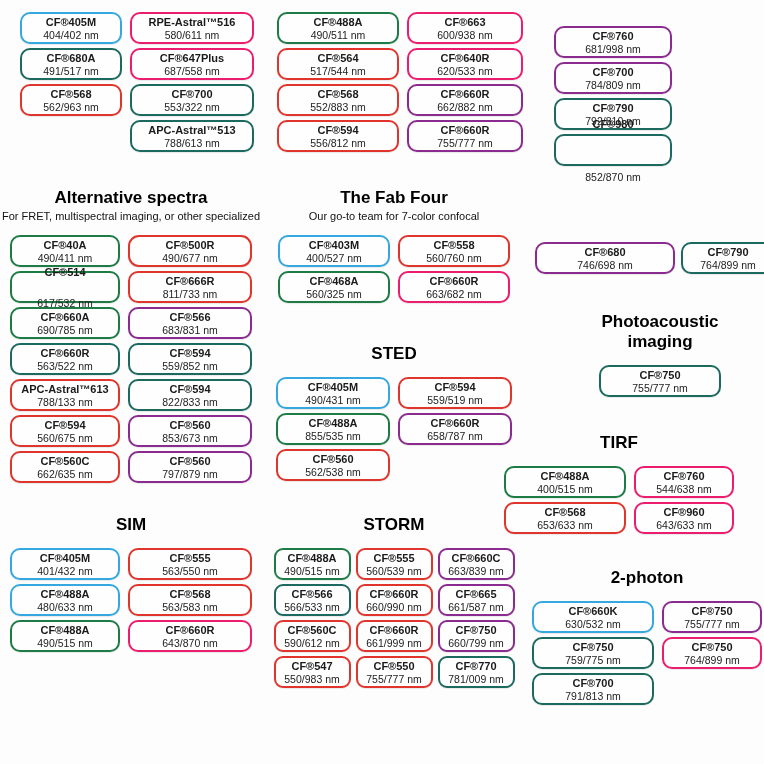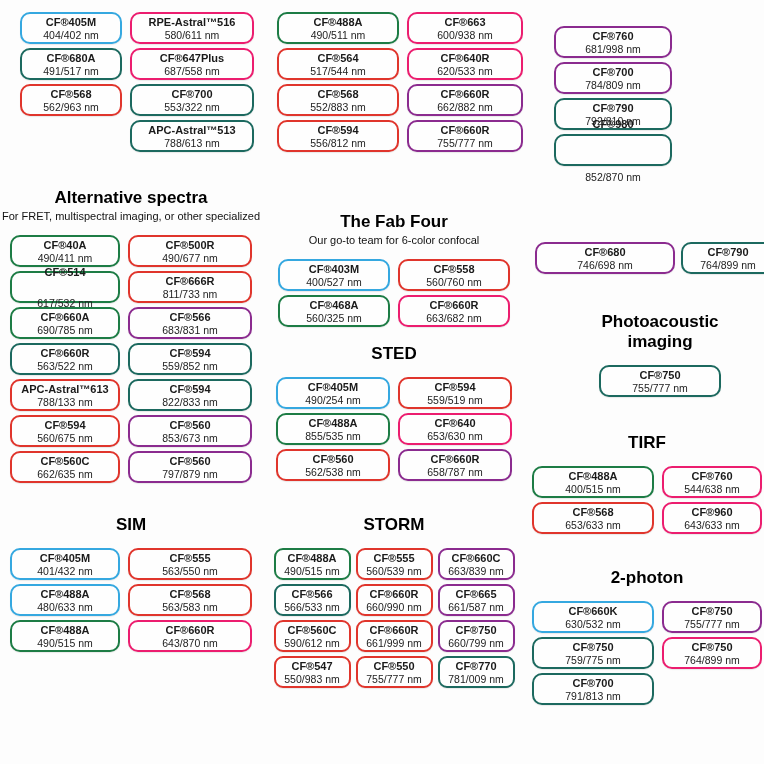--- a/index.html
+++ b/index.html
@@ -36,25 +36,25 @@
   #s-sim .col:nth-child(1){width:110px}#s-sim .col:nth-child(2){width:124px}
   #s-storm .group{gap:5px;}
   #s-storm .col{width:77px}
   #s-storm .pill{border-radius:9px;}
   #s-2p .col:nth-child(1){width:122px}#s-2p .col:nth-child(2){width:100px}
   
   #g-top-left{left:20px;top:12px;}
   #g-top-mid{left:277px;top:12px;}
   #g-top-right{left:554px;top:26px;}
   #s-alt{left:8px;top:188px;width:246px;}
-  #s-fab{left:272px;top:188px;width:244px;margin-top:24px;}
+  #s-fab{left:272px;top:188px;width:244px;}
   #g-pair{left:535px;top:242px;gap:6px;}
   #s-photo{left:580px;top:312px;width:160px;}
   #s-sted{left:272px;top:344px;width:244px;}
-  #s-tirf{left:530px;top:433px;width:234px;}
+  #s-tirf{left:502px;top:433px;width:234px;}
   #s-sim{left:8px;top:515px;width:246px;}
   #s-storm{left:272px;top:515px;width:244px;}
   #s-2p{left:530px;top:568px;width:234px;}
 </style>
 </head>
 <body>
 
 <div class="group abs" id="g-top-left">
     <div class="col">
       <div class="pill" style="border-color: rgb(53, 168, 224);">
@@ -190,21 +190,21 @@
         <div class="pill" style="border-color: rgb(224, 53, 44);">
           <div class="pill-name">CF®594</div>
           <div class="pill-nm">560/675 nm</div>
         </div>
         <div class="pill" style="border-color: rgb(224, 53, 44);">
           <div class="pill-name">CF®560C</div>
           <div class="pill-nm">662/635 nm</div>
         </div>
       </div>
       <div class="col">
-        <div class="pill" style="border-color: rgb(224, 53, 44);">
+        <div class="pill" style="border-color: rgb(224, 53, 44); border-radius: 11px;">
           <div class="pill-name">CF®500R</div>
           <div class="pill-nm">490/677 nm</div>
         </div>
         <div class="pill" style="border-color: rgb(224, 53, 44);">
           <div class="pill-name">CF®666R</div>
           <div class="pill-nm">811/733 nm</div>
         </div>
         <div class="pill" style="border-color: rgb(139, 43, 143);">
           <div class="pill-name">CF®566</div>
           <div class="pill-nm">683/831 nm</div>
@@ -224,21 +224,21 @@
         <div class="pill" style="border-color: rgb(139, 43, 143);">
           <div class="pill-name">CF®560</div>
           <div class="pill-nm">797/879 nm</div>
         </div>
       </div>
     </div>
 </section>
 
 <section class="sec" id="s-fab">
   <h2 class="sec-title">The Fab Four</h2>
-  <p class="sec-sub">Our go-to team for 6-color confocal</p>
+  <p class="sec-sub">Our go-to team for 7-color confocal</p>
   <div class="group">
       <div class="col">
         <div class="pill" style="border-color: rgb(53, 168, 224);">
           <div class="pill-name">CF®403M</div>
           <div class="pill-nm">400/527 nm</div>
         </div>
         <div class="pill" style="border-color: rgb(29, 124, 69);">
           <div class="pill-name">CF®468A</div>
           <div class="pill-nm">560/325 nm</div>
         </div>
@@ -267,39 +267,35 @@
       </div>
     </div>
 </section>
 
 <section class="sec" id="s-sted">
   <h2 class="sec-title">STED</h2>
   <div class="group">
       <div class="col">
         <div class="pill" style="border-color: rgb(53, 168, 224);">
           <div class="pill-name">CF®405M</div>
-          <div class="pill-nm">490/254 nm</div>
+          <div class="pill-nm">490/431 nm</div>
         </div>
         <div class="pill" style="border-color: rgb(29, 124, 69);">
           <div class="pill-name">CF®488A</div>
           <div class="pill-nm">855/535 nm</div>
         </div>
         <div class="pill" style="border-color: rgb(224, 53, 44);">
           <div class="pill-name">CF®560</div>
           <div class="pill-nm">562/538 nm</div>
         </div>
       </div>
       <div class="col">
         <div class="pill" style="border-color: rgb(224, 53, 44);">
           <div class="pill-name">CF®594</div>
           <div class="pill-nm">559/519 nm</div>
-        </div>
-        <div class="pill" style="border-color: rgb(236, 29, 111);">
-          <div class="pill-name">CF®640</div>
-          <div class="pill-nm">653/630 nm</div>
         </div>
         <div class="pill" style="border-color: rgb(139, 43, 143);">
           <div class="pill-name">CF®660R</div>
           <div class="pill-nm">658/787 nm</div>
         </div>
       </div>
     </div>
 </section>
 
 <section class="sec" id="s-tirf">

